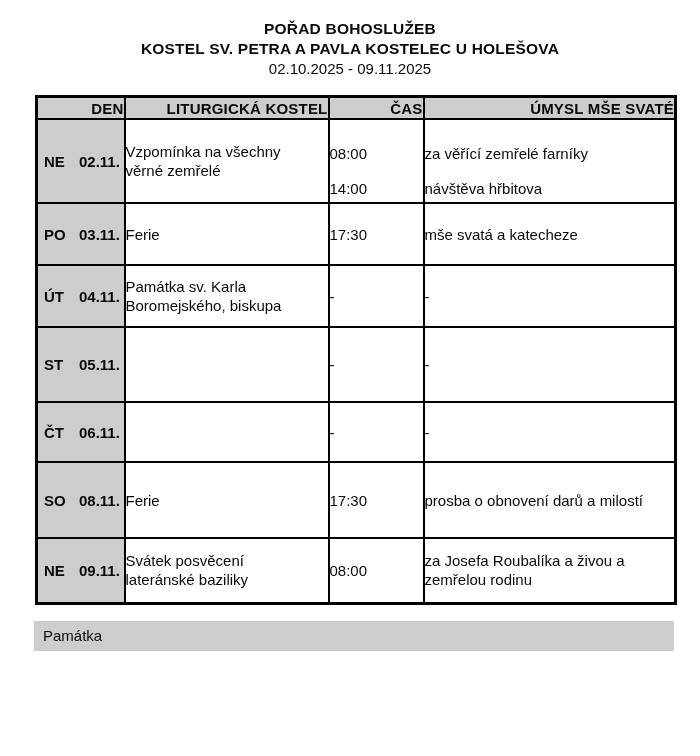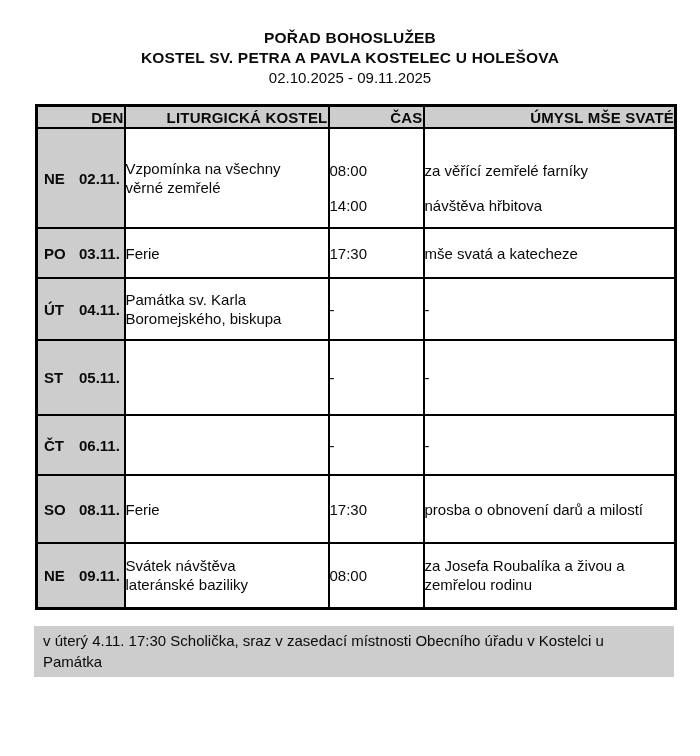--- a/index.html
+++ b/index.html
@@ -7,21 +7,21 @@
     --border:#000000;
     --ink:#0a0a0a;
   }
   html,body{margin:0;padding:0;}
   body{
     width:700px;height:756px;background:#ffffff;overflow:hidden;
     font-family:"Liberation Sans",sans-serif;color:var(--ink);
     -webkit-font-smoothing:antialiased;
   }
   
-  .titles{padding-top:28px;text-align:center;}
+  .titles{padding-top:19px;text-align:center;}
   .title-main,.title-sub{font-weight:bold;font-size:15.5px;line-height:20px;letter-spacing:.2px;}
   .title-dates{font-size:15px;line-height:20px;}
   
   table.sched{
     border-collapse:collapse;table-layout:fixed;
     margin:16px 0 0 35px;width:639px;
     border:3px solid var(--border);
   }
   .sched th,.sched td{border:2px solid var(--border);padding:0;overflow:hidden;}
   .sched thead th{
@@ -64,21 +64,21 @@
   </colgroup>
   <thead>
     <tr>
         <th>DEN</th>
         <th>LITURGICKÁ KOSTEL</th>
         <th>ČAS</th>
         <th>ÚMYSL MŠE SVATÉ</th>
       </tr>
   </thead>
   <tbody>
-      <tr style="height: 100px; border-radius: 22px;">
+      <tr style="height: 84px; border-radius: 22px;">
         <td class="c-day"><span class="day-abbr">NE</span><span>02.11.</span></td>
         <td class="c-lit">
           <div>Vzpomínka na všechny</div>
           <div>věrné zemřelé</div>
         </td>
         <td class="c-time">
           <div class="stack" style="height: 78px;">
             <div>08:00</div>
             <div>14:00</div>
           </div>
@@ -87,21 +87,21 @@
           <div class="stack" style="height: 78px;">
             <div>
               <div>za věřící zemřelé farníky</div>
             </div>
             <div>
               <div>návštěva hřbitova</div>
             </div>
           </div>
         </td>
       </tr>
-      <tr style="height: 50px;">
+      <tr style="height: 62px;">
         <td class="c-day"><span class="day-abbr">PO</span><span>03.11.</span></td>
         <td class="c-lit">
           <div>Ferie</div>
         </td>
         <td class="c-time">
           <div>17:30</div>
         </td>
         <td class="c-int">
           <div>
             <div>mše svatá a katecheze</div>
@@ -140,49 +140,48 @@
         <td class="c-lit"></td>
         <td class="c-time">
           <div>-</div>
         </td>
         <td class="c-int">
           <div>
             <div>-</div>
           </div>
         </td>
       </tr>
-      <tr style="height: 68px;">
+      <tr style="height: 76px;">
         <td class="c-day"><span class="day-abbr">SO</span><span>08.11.</span></td>
         <td class="c-lit">
           <div>Ferie</div>
         </td>
         <td class="c-time">
           <div>17:30</div>
         </td>
         <td class="c-int">
           <div>
             <div>prosba o obnovení darů a milostí</div>
           </div>
         </td>
       </tr>
       <tr style="height: 65px;">
         <td class="c-day"><span class="day-abbr">NE</span><span>09.11.</span></td>
         <td class="c-lit">
-          <div>Svátek návštěva</div>
+          <div>Svátek posvěcení</div>
           <div>lateránské baziliky</div>
         </td>
         <td class="c-time">
           <div>08:00</div>
         </td>
         <td class="c-int">
           <div>
             <div>za Josefa Roubalíka a živou a</div>
             <div>zemřelou rodinu</div>
           </div>
         </td>
       </tr>
     </tbody>
 </table>
 
 <div class="note">
-    <div>v úterý 4.11. 17:30 Scholička, sraz v zasedací místnosti Obecního úřadu v Kostelci u</div>
     <div>Památka</div>
   </div>
 
 </body></html>

